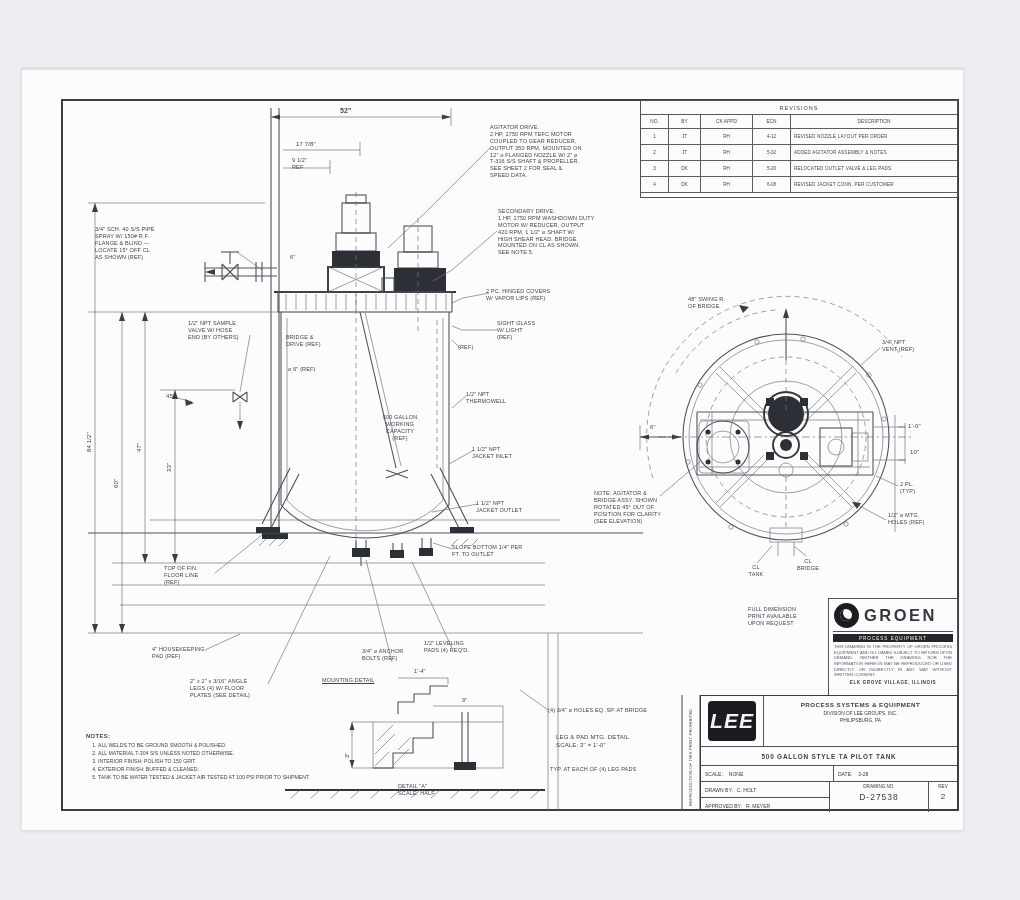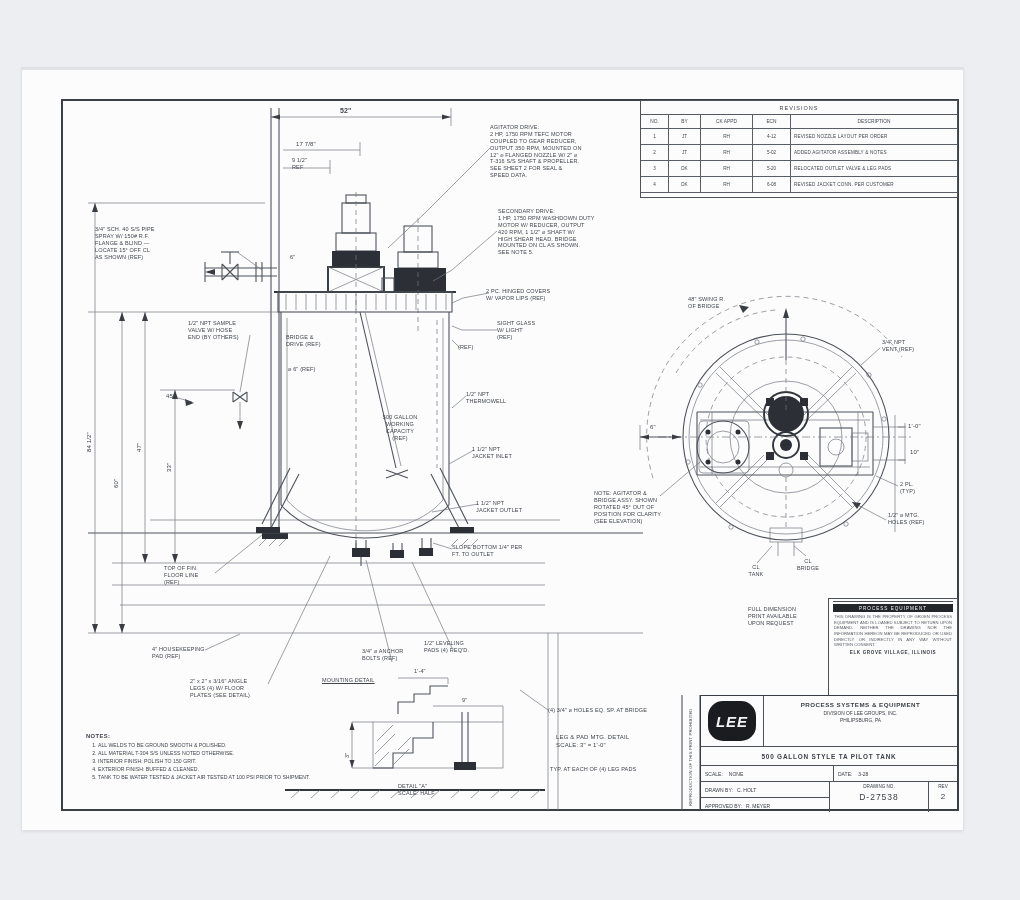--- a/index.html
+++ b/index.html
@@ -45,22 +45,22 @@
   .brand-bar{margin:1px 4px;background:#23262b;color:#f2f3f5;font-size:4.6px;letter-spacing:1px;
              text-align:center;padding:1.5px 0;}
   .brand-notice{margin:2px 5px 0 5px;font-size:4.2px;line-height:1.35;text-align:justify;color:#5a5f66;
              filter:blur(.2px);}
   .brand-foot{margin-top:2px;text-align:center;font-size:4.6px;font-weight:bold;letter-spacing:.6px;}
   
   .tblock{position:absolute;left:700px;top:695px;width:258px;height:115px;border:1.6px solid #383c43;
           box-sizing:border-box;background:#fcfcfd;color:#3c4147;filter:blur(.15px);}
   .tb-top{display:flex;height:50px;border-bottom:1px solid #4d525a;}
   .tb-logo-cell{width:62px;border-right:1px solid #4d525a;display:flex;align-items:center;justify-content:center;}
-  .tb-logo{width:48px;height:40px;background:#1b1c1f;border-radius:15px;color:#f1f2f4;display:flex;
-           align-items:center;justify-content:center;font-size:15px;font-weight:bold;font-style:italic;
+  .tb-logo{width:48px;height:40px;background:#1b1c1f;border-radius:4px;color:#f1f2f4;display:flex;
+           align-items:center;justify-content:center;font-size:21px;font-weight:bold;font-style:italic;
            letter-spacing:1px;}
   .tb-co{flex:1;text-align:center;padding-top:5px;}
   .tb-co .l1{font-size:6.2px;font-weight:bold;letter-spacing:.5px;}
   .tb-co .l2{font-size:4.8px;margin-top:2.5px;}
   .tb-co .l3{font-size:4.8px;margin-top:2px;}
   .tb-title{height:18px;border-bottom:1px solid #4d525a;display:flex;align-items:center;
             justify-content:center;font-size:6.4px;letter-spacing:.8px;font-weight:bold;}
   .tb-r1{height:15px;border-bottom:1px solid #4d525a;display:flex;font-size:5px;}
   .tb-r1 .c1{width:128px;border-right:1px solid #4d525a;display:flex;align-items:center;padding-left:4px;gap:6px;}
   .tb-r1 .c2{flex:1;display:flex;align-items:center;padding-left:4px;gap:6px;}
@@ -447,20 +447,24 @@
 
       <div>4</div>
       <div>DK</div>
       <div>RH</div>
       <div>6-08</div>
       <div class="desc">REVISED JACKET CONN. PER CUSTOMER</div>
     </div>
   </div>
 
   <div class="brand">
+    <div class="brand-row">
+      <div class="brand-mark"></div>
+      <div class="brand-name">GROEN</div>
+    </div>
     <hr>
     <div class="brand-bar">PROCESS EQUIPMENT</div>
     <div class="brand-notice">THIS DRAWING IS THE PROPERTY OF GROEN PROCESS EQUIPMENT AND IS LOANED SUBJECT TO RETURN UPON DEMAND. NEITHER THE DRAWING NOR THE INFORMATION HEREON MAY BE REPRODUCED OR USED DIRECTLY OR INDIRECTLY IN ANY WAY WITHOUT WRITTEN CONSENT.</div>
     <div class="brand-foot">ELK GROVE VILLAGE, ILLINOIS</div>
   </div>
 
   <div class="tblock">
     <div class="tb-top">
       <div class="tb-logo-cell">
         <div class="tb-logo">LEE</div>

